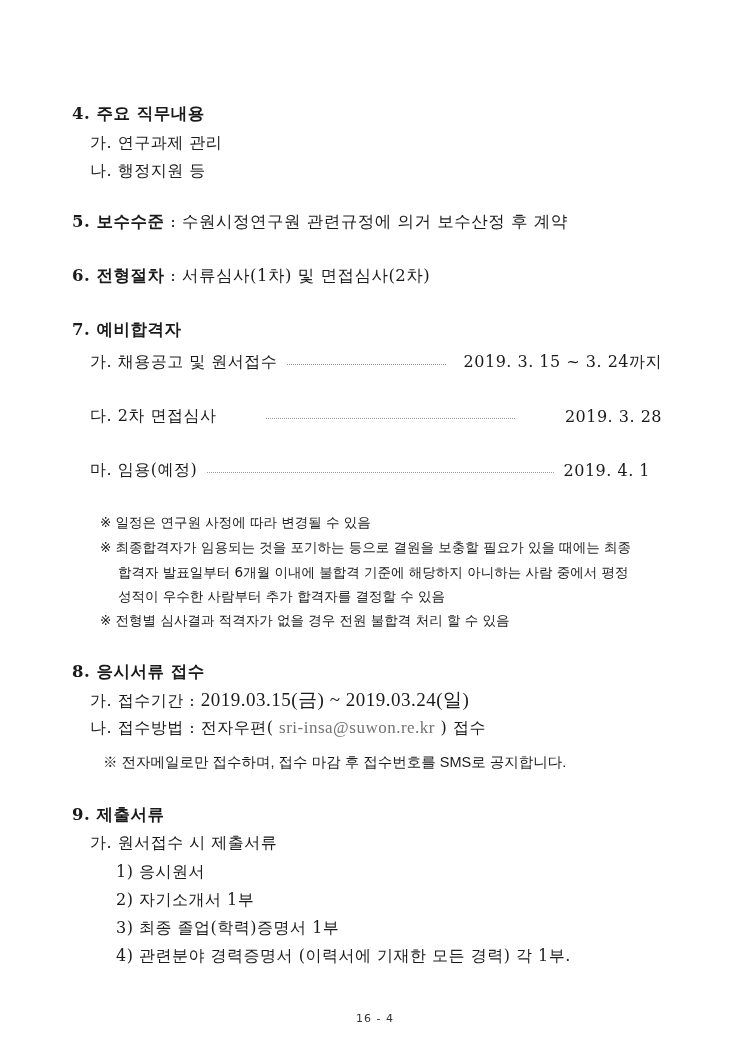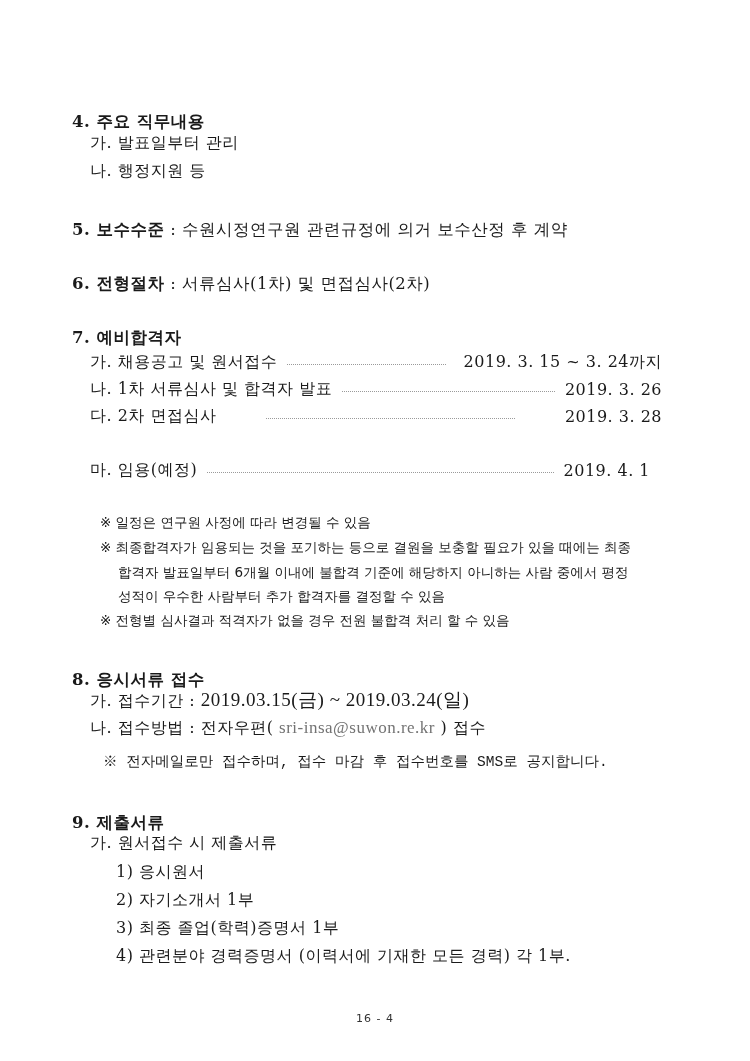--- a/index.html
+++ b/index.html
@@ -23,21 +23,20 @@
     .line {
       position: absolute;
       white-space: nowrap;
       font-size: 16px;
       line-height: 20px;
       letter-spacing: 0.5px;
     }
     .heading {
       font-weight: bold;
       font-size: 16.5px;
-      margin-top: 8px;
     }
     .heading .desc {
       font-weight: normal;
     }
     .note {
       font-family: "DejaVu Sans", "Liberation Sans", sans-serif;
       font-size: 13.5px;
       letter-spacing: 0;
     }
     .schedule-row {
@@ -59,21 +58,21 @@
       height: 0;
       position: relative;
       top: 2px;
     }
     .schedule-row .date { flex: 0 0 auto; }
     .email {
       color: #737373;
       font-family: "Liberation Serif", serif;
     }
     .notice {
-      font-family: Liberation Mono, monospace;
+      font-family: Liberation Sans, sans-serif;
       font-size: 14.5px;
       letter-spacing: 0;
     }
     .page-number {
       position: absolute;
       left: 0; right: 0;
       top: 1012px;
       text-align: center;
       font-family: "DejaVu Sans", "Liberation Sans", sans-serif;
       font-size: 11px;
@@ -83,21 +82,21 @@
   </style>
 </head>
 <body>
 
 <div class="page">
 
   <div class="line heading" style="left:72px; top:104px;">
     <span>4.</span>
     <span>주요 직무내용</span>
   </div>
-  <div class="line" style="left:90px; top:133px;">가. 발표일부터 관리</div>
+  <div class="line" style="left:90px; top:133px;">가. 연구과제 관리</div>
   <div class="line" style="left:90px; top:161px;">나. 행정지원 등</div>
 
   <div class="line heading" style="left:72px; top:212px;">
     <span>5.</span>
     <span>보수수준</span><span class="desc"> : </span><span class="desc">수원시정연구원 관련규정에 의거 보수산정 후 계약</span>
   </div>
 
   <div class="line heading" style="left:72px; top:266px;">
     <span>6.</span>
     <span>전형절차</span><span class="desc"> : </span><span class="desc">서류심사(1차) 및 면접심사(2차)</span>
@@ -105,25 +104,20 @@
 
   <div class="line heading" style="left:72px; top:320px;">
     <span>7.</span>
     <span>예비합격자</span>
   </div>
 
   <div class="schedule-row" style="top:352px;">
     <span class="label">가. 채용공고 및 원서접수</span>
     <span class="leader" style="margin-right:18px;"></span>
     <span class="date">2019. 3. 15 ~ 3. 24까지</span>
-  </div>
-  <div class="schedule-row" style="top:379px;">
-    <span class="label">나. 1차 서류심사 및 합격자 발표</span>
-    <span class="leader"></span>
-    <span class="date">2019. 3. 26</span>
   </div>
   <div class="schedule-row" style="top:406px;gap:40px;">
     <span class="label">다. 2차 면접심사</span>
     <span class="leader"></span>
     <span class="date">2019. 3. 28</span>
   </div>
   <div class="schedule-row" style="top:460px;">
     <span class="label">마. 임용(예정)</span>
     <span class="leader"></span>
     <span class="date" style="padding-right:12px;">2019. 4. 1</span>

